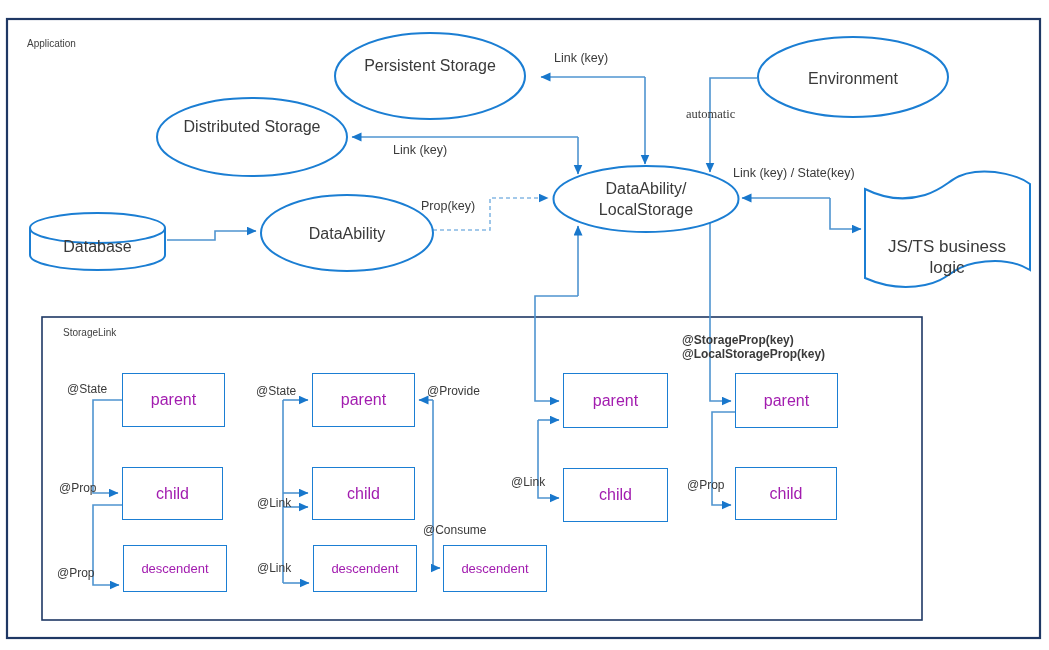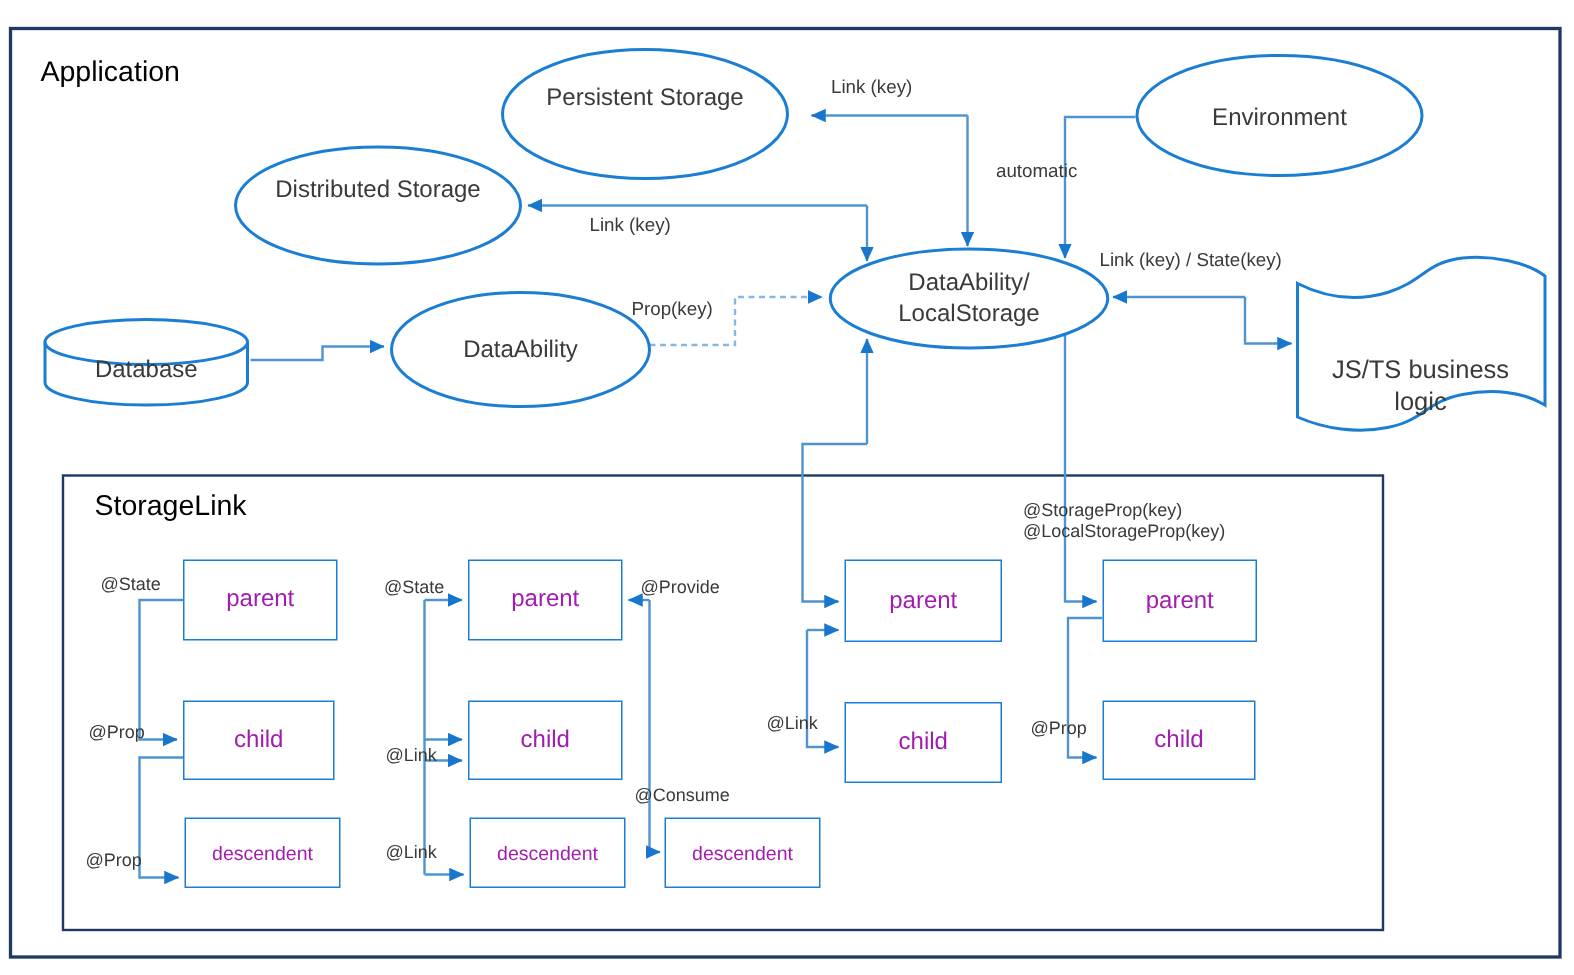--- a/index.html
+++ b/index.html
@@ -7,21 +7,21 @@
     position:relative;width:1049px;height:650px;background:#ffffff;
     font-family:"Liberation Sans","DejaVu Sans",sans-serif;
     color:#3a3a3a;overflow:hidden;
   }
   #diagram-svg{position:absolute;left:0;top:0;}
   .lbl{position:absolute;white-space:nowrap;color:#3a3a3a;}
   .node-lbl{font-size:16px;line-height:21px;text-align:center;white-space:normal;}
   .edge-lbl{font-size:12.5px;}
   .deco-lbl{font-size:12px;}
   .deco-2line{font-size:12px;line-height:14px;}
-  .sec-lbl{font-size:19px;color:#000000;}
+  .sec-lbl{font-size:10px;color:#404040;}
   .cbox{
     position:absolute;border:1.6px solid #1b7ed3;background:#ffffff;
     display:flex;align-items:center;justify-content:center;
     font-size:16px;color:#a21caf;box-sizing:border-box;
   }
   .cbox.small{font-size:13px;}
 </style>
 </head>
 <body>
 
@@ -101,21 +101,21 @@
   <div class="lbl node-lbl" style="left:172px;top:116px;width:160px;">Distributed Storage</div>
   <div class="lbl node-lbl" style="left:37px;top:236px;width:121px;">Database</div>
   <div class="lbl node-lbl" style="left:277px;top:223px;width:140px;">DataAbility</div>
   <div class="lbl node-lbl" style="left:576px;top:178px;width:140px;">DataAbility/ LocalStorage</div>
   <div class="lbl node-lbl" style="left:783px;top:68px;width:140px;">Environment</div>
   <div class="lbl node-lbl" style="left:872px;top:236px;width:150px;font-size:17px;">JS/TS business logic</div>
 
   <div class="lbl edge-lbl" style="left:554px;top:51px;">Link (key)</div>
   <div class="lbl edge-lbl" style="left:393px;top:143px;">Link (key)</div>
   <div class="lbl edge-lbl" style="left:421px;top:199px;">Prop(key)</div>
-  <div class="lbl edge-lbl" style="left:664px;top:107px;">automatic</div>
+  <div class="lbl edge-lbl" style="left:686px;top:107px;font-family:Liberation Serif, serif;">automatic</div>
   <div class="lbl edge-lbl" style="left:733px;top:166px;">Link (key) / State(key)</div>
 
   <div class="lbl deco-lbl" style="left:67px;top:382px;">@State</div>
   <div class="lbl deco-lbl" style="left:59px;top:481px;">@Prop</div>
   <div class="lbl deco-lbl" style="left:57px;top:566px;">@Prop</div>
   <div class="cbox" style="left:122px;top:373px;width:103px;height:54px;">parent</div>
   <div class="cbox" style="left:122px;top:467px;width:101px;height:53px;">child</div>
   <div class="cbox small" style="left:123px;top:545px;width:104px;height:47px;">descendent</div>
 
   <div class="lbl deco-lbl" style="left:256px;top:384px;">@State</div>
@@ -125,21 +125,21 @@
   <div class="lbl deco-lbl" style="left:423px;top:523px;">@Consume</div>
   <div class="cbox" style="left:312px;top:373px;width:103px;height:54px;">parent</div>
   <div class="cbox" style="left:312px;top:467px;width:103px;height:53px;">child</div>
   <div class="cbox small" style="left:313px;top:545px;width:104px;height:47px;">descendent</div>
   <div class="cbox small" style="left:443px;top:545px;width:104px;height:47px;">descendent</div>
 
   <div class="lbl deco-lbl" style="left:511px;top:475px;">@Link</div>
   <div class="cbox" style="left:563px;top:373px;width:105px;height:55px;">parent</div>
   <div class="cbox" style="left:563px;top:468px;width:105px;height:54px;">child</div>
 
-  <div class="lbl deco-2line" style="left:682px;top:333px;">
+  <div class="lbl deco-2line" style="left:682px;top:333px;font-weight:bold;">
     <div>@StorageProp(key)</div>
     <div>@LocalStorageProp(key)</div>
   </div>
   <div class="lbl deco-lbl" style="left:687px;top:478px;">@Prop</div>
   <div class="cbox" style="left:735px;top:373px;width:103px;height:55px;">parent</div>
   <div class="cbox" style="left:735px;top:467px;width:102px;height:53px;">child</div>
 
 </div>
 
 </body></html>

